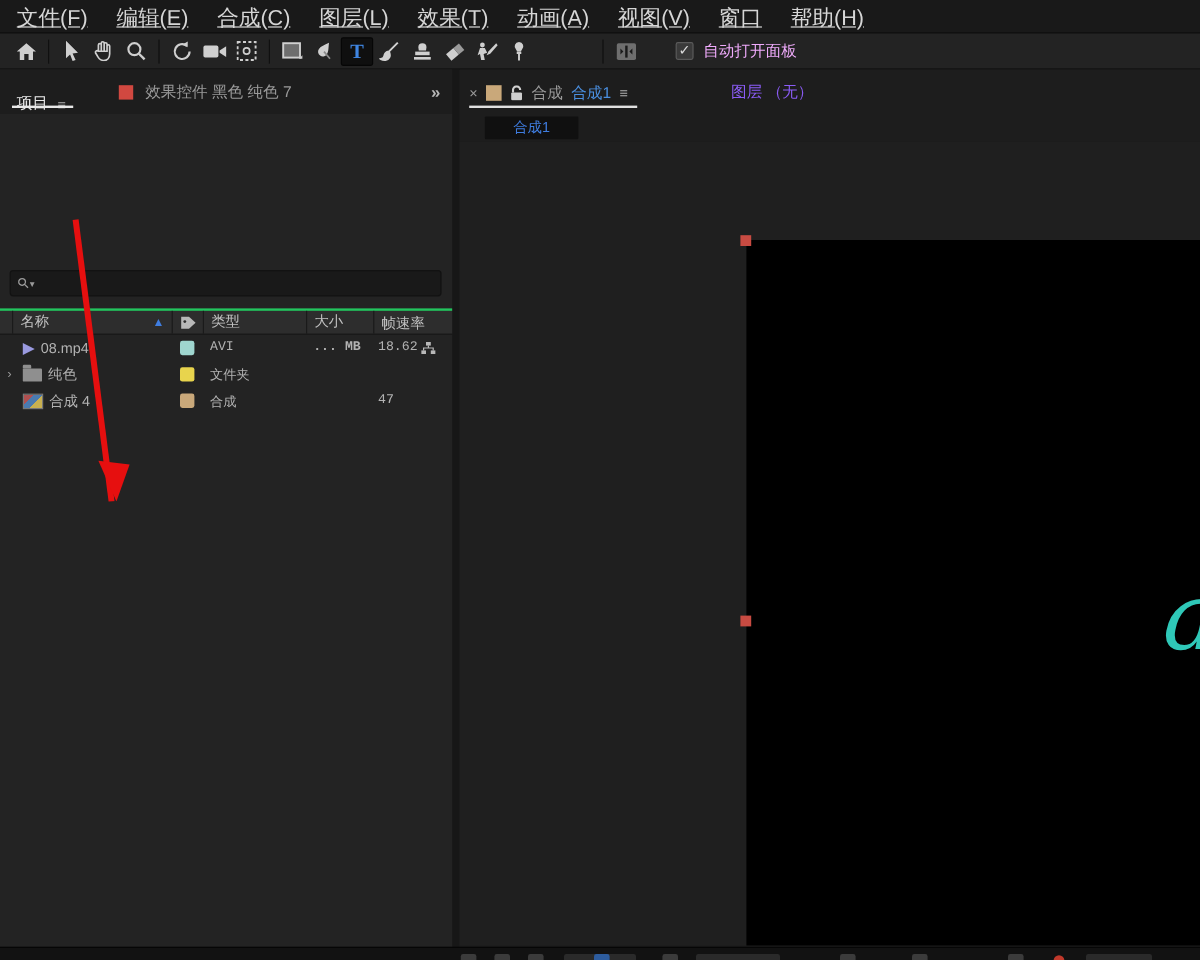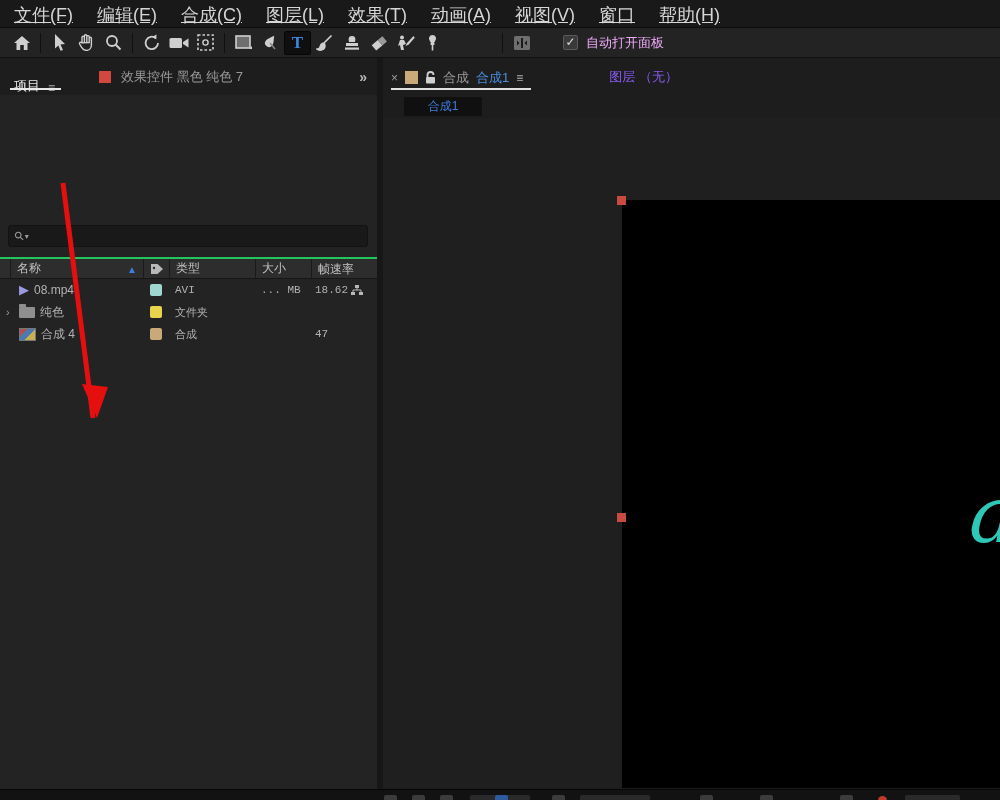--- a/index.html
+++ b/index.html
@@ -64,21 +64,21 @@
   .sort-tri { color:#3f7de0; font-size:10px; position:absolute; right:6px; top:5px; }
   .th-tag { width:26px; justify-content:center; padding-left:0; }
   .th-type { width:86px; }
   .th-size { width:56px; }
   .th-rate { width:58px;align-items:flex-end; }
   .row { position:absolute; left:0; width:377px; height:22px; display:flex; align-items:center;
     color:#b2b2b2; font-size:12px; }
   .cell-name { width:143px; display:flex; align-items:center; gap:5px; padding-left:4px; }
   .cell-tag { width:26px; display:flex; justify-content:center; }
   .cell-type { width:86px; padding-left:6px; font-family:"Liberation Mono",monospace; font-size:11px; }
-  .cell-size { width:56px; padding-left:6px; font-family:"Liberation Mono",monospace; font-size:11px;}
+  .cell-size { width:56px; padding-left:6px; font-family:"Liberation Mono",monospace; font-size:11px;font-weight:bold;}
   .cell-rate { width:58px; padding-left:4px; display:flex; align-items:center; gap:3px;
     font-family:"Liberation Mono",monospace; font-size:11px;}
   .label-chip { width:12px; height:12px; border-radius:2px; }
   .expander { color:#9a9a9a; font-size:11px; width:8px; margin-left:2px; }
   .folder-icon { width:16px; height:11px; background:#8f8f8f; position:relative; border-radius:1px; }
   .folder-icon::before { content:""; position:absolute; top:-3px; left:0; width:7px; height:3px;
     background:#8f8f8f; border-radius:1px 1px 0 0; }
   .comp-thumb { width:17px; height:13px; border:1px solid #777;
     background:linear-gradient(135deg,#b05050 0 30%,#4a7ab0 30% 60%,#c8b050 60%); }
   .play-tri { color:#9a9ae0; font-size:13px; line-height:10px; }

